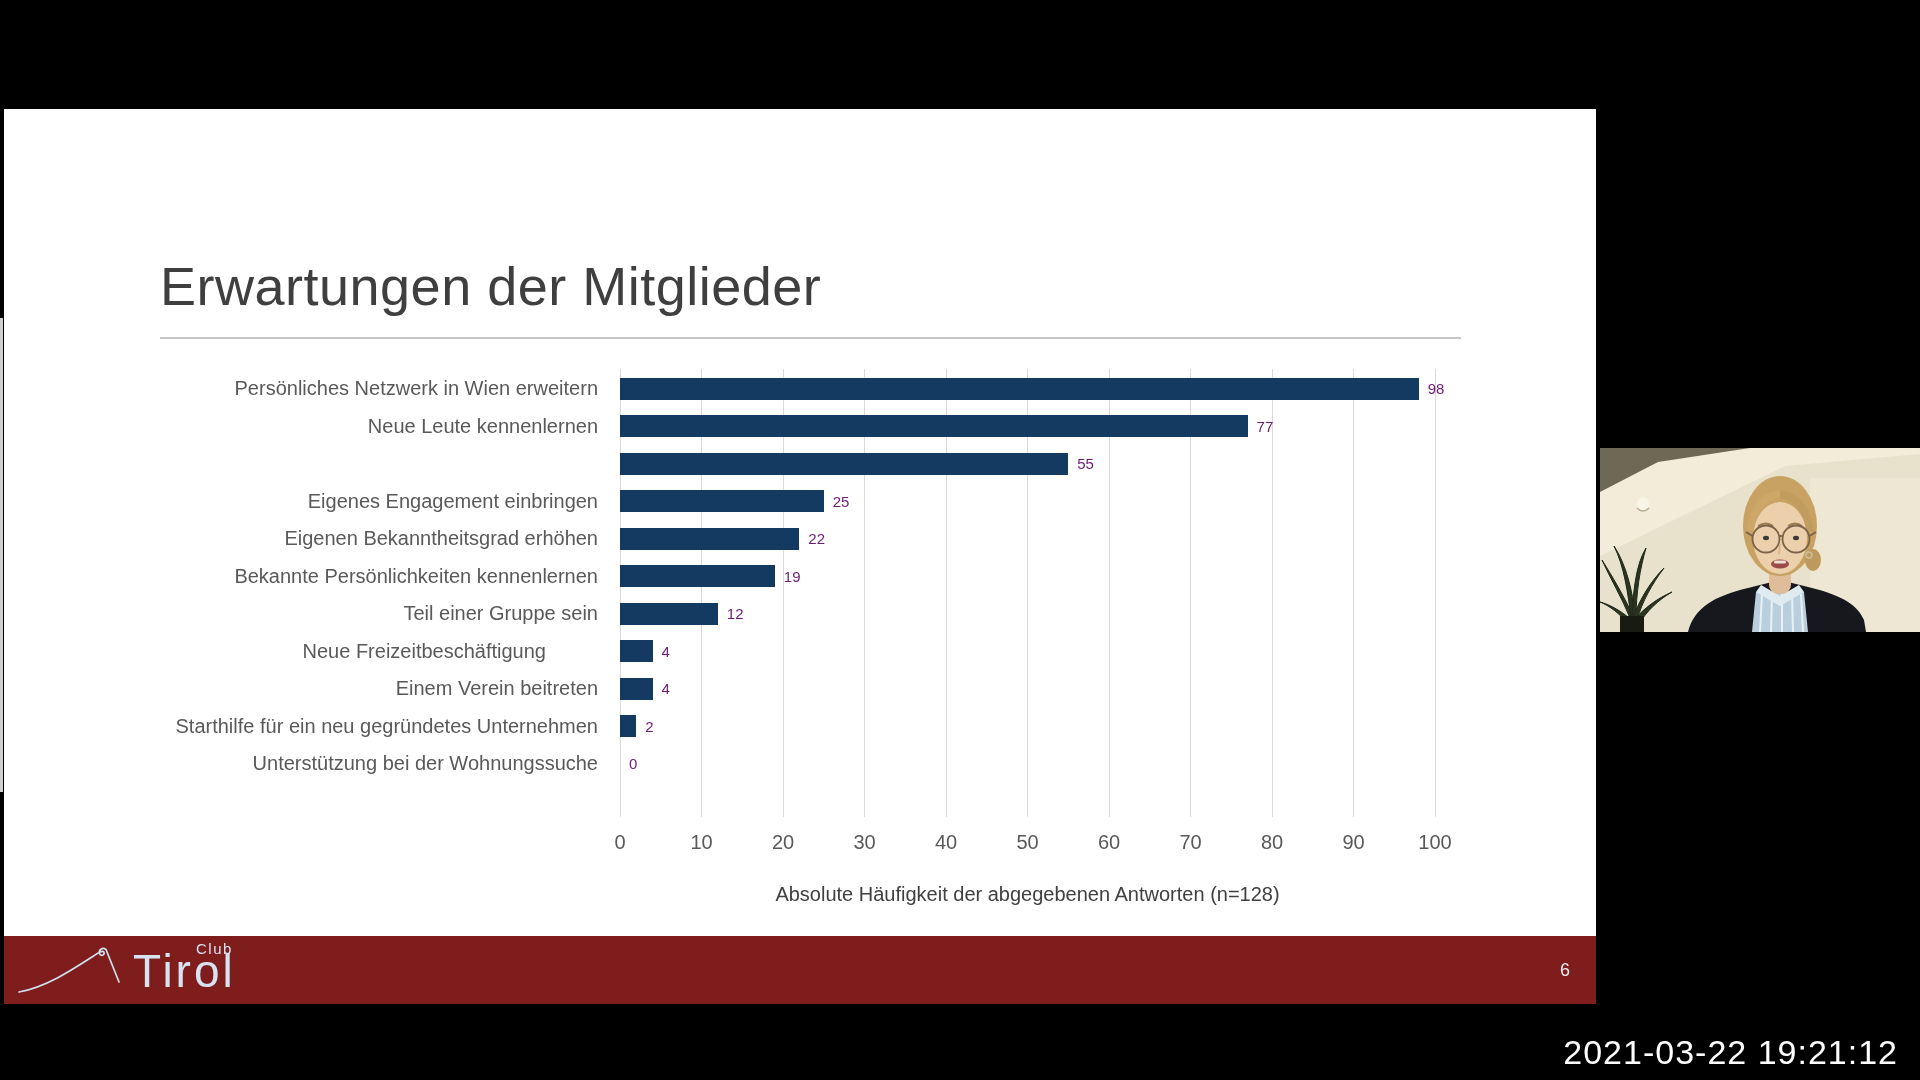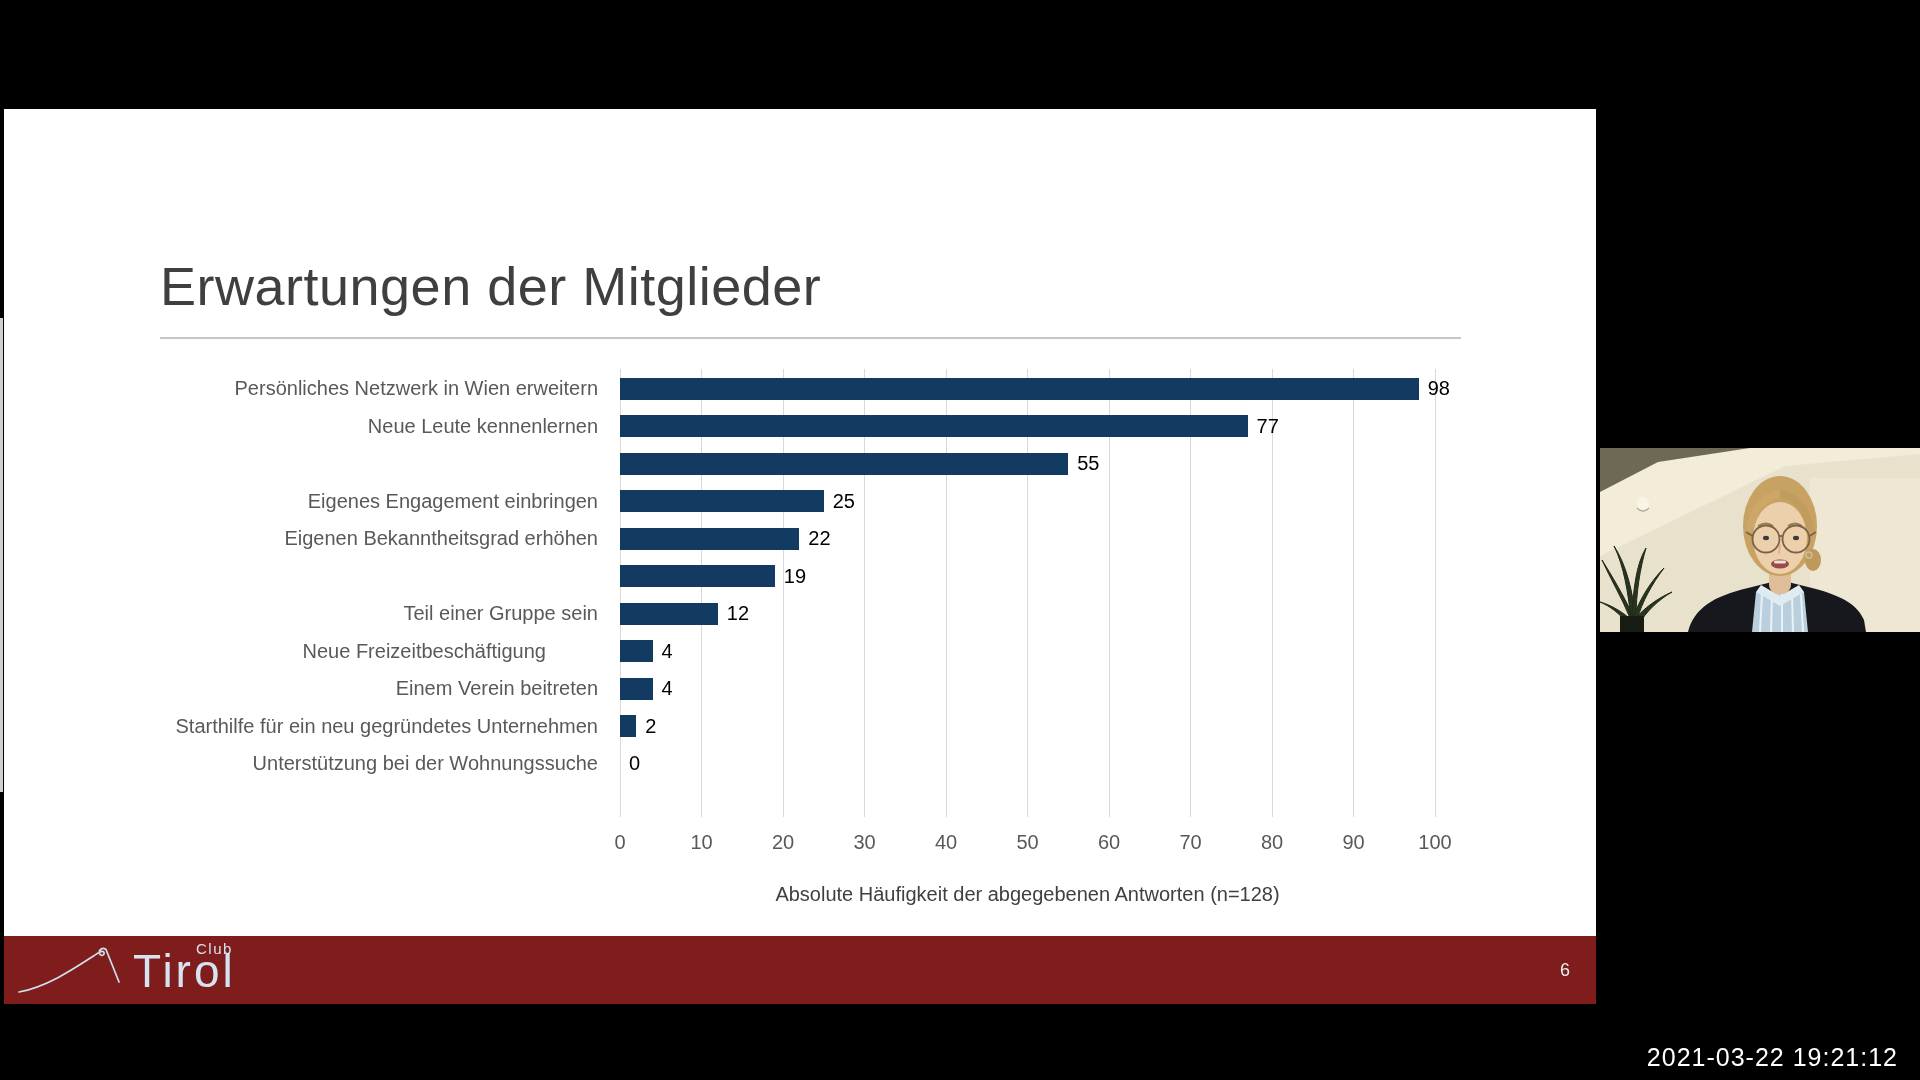--- a/index.html
+++ b/index.html
@@ -15,35 +15,35 @@
   .title-rule{position:absolute;left:156px;top:228px;width:1301px;height:0;
               border-top:2px solid #c6c6c6;}
 
   .chart-layer{position:absolute;left:0;top:0;width:100%;height:100%;}
   .gridline{position:absolute;width:1px;background:#d9d9d9;}
   .tick-label{position:absolute;font-size:20px;color:#595959;text-align:center;width:80px;}
   .cat-label{position:absolute;left:0;font-size:20px;color:#595959;box-sizing:border-box;
              display:flex;align-items:center;justify-content:flex-end;padding-right:22px;
              white-space:nowrap;}
   .bar{position:absolute;height:22px;}
-  .val-label{position:absolute;font-size:20px;color:#000000;display:flex;align-items:center;text-align:right;}
+  .val-label{position:absolute;font-size:15px;color:#701a75;display:flex;align-items:center;text-align:right;}
   .x-axis-label{position:absolute;font-size:20px;color:#404040;text-align:center;}
 
   .footer{position:absolute;left:0;bottom:0;width:1592px;height:68px;background:#7f1d1d;}
   .logo-swoosh{position:absolute;left:12px;top:6px;}
   .logo-club{position:absolute;left:192px;top:4px;font-size:15px;color:#d7e3f1;
              letter-spacing:1.5px;font-weight:400;}
   .logo-tirol{position:absolute;left:129px;top:8px;font-size:46px;font-weight:300;
               color:#d7e3f1;letter-spacing:3px;}
   .page-number{position:absolute;right:26px;top:24px;font-size:18px;color:#e9eff6;}
 
   .webcam{position:absolute;left:1600px;top:448px;width:320px;height:184px;background:#000;}
   .webcam svg{display:block;}
 
-  .timestamp{position:absolute;right:22px;bottom:8px;font-size:25px;color:#ffffff;
+  .timestamp{position:absolute;right:22px;bottom:8px;font-size:34px;color:#ffffff;
              letter-spacing:1px;font-weight:400;}
 </style>
 </head>
 <body>
 
 <div class="left-sliver"></div>
 
 <div class="slide">
 
   <div class="slide-title">Erwartungen der Mitglieder</div>
@@ -80,20 +80,21 @@
       <div class="bar" style="left: 616px; top: 306.25px; width: 627.55px; background: rgb(19, 58, 97);"></div>
       <div class="val-label" style="left: 1252.55px; top: 298.5px; height: 37.5px;">77</div>
       <div class="bar" style="left: 616px; top: 343.75px; width: 448.25px; background: rgb(19, 58, 97);"></div>
       <div class="val-label" style="left: 1073.25px; top: 336px; height: 37.5px;">55</div>
       <div class="cat-label" style="top: 373.5px; width: 616px; height: 37.5px;">Eigenes Engagement einbringen</div>
       <div class="bar" style="left: 616px; top: 381.25px; width: 203.75px; background: rgb(19, 58, 97);"></div>
       <div class="val-label" style="left: 828.75px; top: 373.5px; height: 37.5px;">25</div>
       <div class="cat-label" style="top: 411px; width: 616px; height: 37.5px;">Eigenen Bekanntheitsgrad erhöhen</div>
       <div class="bar" style="left: 616px; top: 418.75px; width: 179.3px; background: rgb(19, 58, 97);"></div>
       <div class="val-label" style="left: 804.3px; top: 411px; height: 37.5px;">22</div>
+      <div class="cat-label" style="top: 448.5px; width: 616px; height: 37.5px;">Bekannte Persönlichkeiten kennenlernen</div>
       <div class="bar" style="left: 616px; top: 456.25px; width: 154.85px; background: rgb(19, 58, 97);"></div>
       <div class="val-label" style="left: 779.85px; top: 448.5px; height: 37.5px;">19</div>
       <div class="cat-label" style="top: 486px; width: 616px; height: 37.5px;">Teil einer Gruppe sein</div>
       <div class="bar" style="left: 616px; top: 493.75px; width: 97.8px; background: rgb(19, 58, 97);"></div>
       <div class="val-label" style="left: 722.8px; top: 486px; height: 37.5px;">12</div>
       <div class="cat-label" style="top: 523.5px; width: 564px; height: 37.5px;">Neue Freizeitbeschäftigung</div>
       <div class="bar" style="left: 616px; top: 531.25px; width: 32.6px; background: rgb(19, 58, 97);"></div>
       <div class="val-label" style="left: 657.6px; top: 523.5px; height: 37.5px;">4</div>
       <div class="cat-label" style="top: 561px; width: 616px; height: 37.5px;">Einem Verein beitreten</div>
       <div class="bar" style="left: 616px; top: 568.75px; width: 32.6px; background: rgb(19, 58, 97);"></div>

